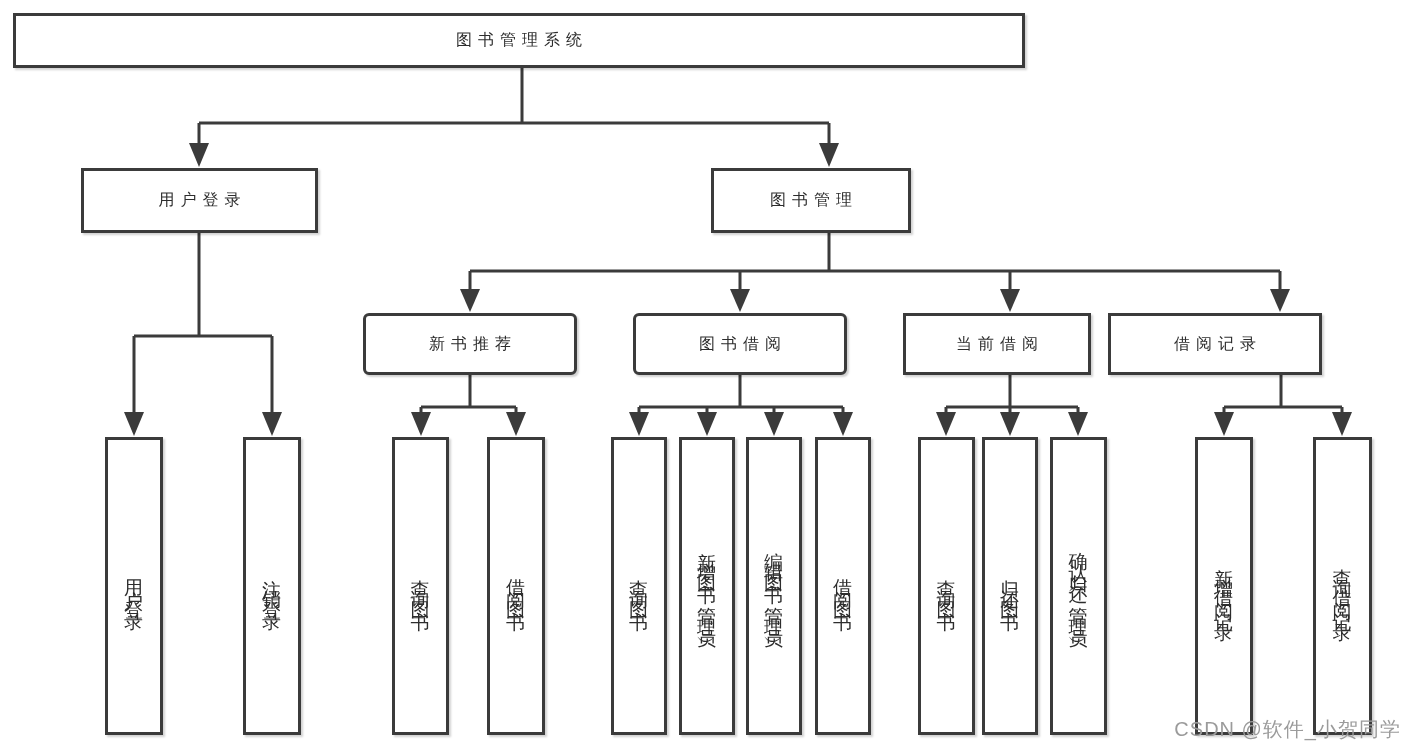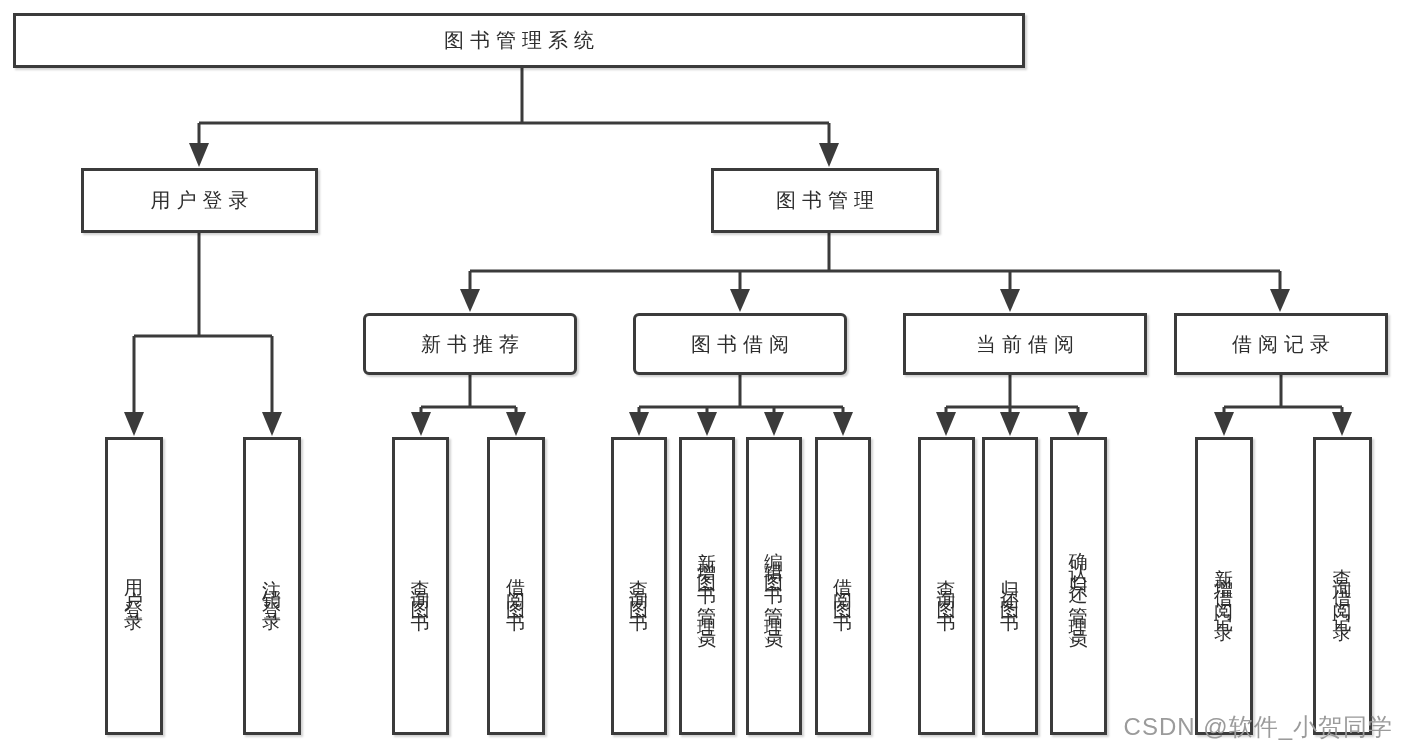--- a/index.html
+++ b/index.html
@@ -22,37 +22,37 @@
     background: #ffffff;
     border: 3px solid #3b3b3b;
     box-shadow: 2px 2px 2px rgba(0,0,0,0.18);
     display: flex;
     align-items: center;
     justify-content: center;
     color: #2d2d2d;
     z-index: 2;
   }
   .node.h {
-    font-size: 20px;
+    font-size: 16px;
     letter-spacing: 6px;
     text-indent: 6px;
     white-space: nowrap;
   }
   .node.v {
     font-size: 19px;
     writing-mode: vertical-rl;
     text-orientation: mixed;
     letter-spacing: 11px;
     line-height: 1;
   }
   #watermark {
     position: absolute;
-    right: 12px;
+    right: 4px;
     bottom: 4px;
-    font-size: 24px;
+    font-size: 20px;
     color: #9b9b9b;
     letter-spacing: 1px;
     z-index: 3;
     white-space: nowrap;
   }
 </style>
 </head>
 <body>
 
 <div id="canvas">
@@ -100,26 +100,26 @@
       <polygon points="1068,412 1088,412 1078,436"></polygon>
 
       <polygon points="1214,412 1234,412 1224,436"></polygon>
       <polygon points="1332,412 1352,412 1342,436"></polygon>
     </g>
   </svg>
 
   <div class="node h" style="left:13px; top:13px; width:1012px; height:55px;">图书管理系统</div>
 
   <div class="node h" style="left:81px; top:168px; width:237px; height:65px;">用户登录</div>
-  <div class="node h" style="left:711px; top:168px; width:228px; height:65px;">图书管理</div>
+  <div class="node h" style="left:711px; top:168px; width:200px; height:65px;">图书管理</div>
 
   <div class="node h" style="left:363px; top:313px; width:214px; height:62px;border-radius:6px;">新书推荐</div>
   <div class="node h" style="left:633px; top:313px; width:214px; height:62px;border-radius:6px;">图书借阅</div>
-  <div class="node h" style="left:903px; top:313px; width:244px; height:62px;">当前借阅</div>
-  <div class="node h" style="left:1174px; top:313px; width:214px; height:62px;">借阅记录</div>
+  <div class="node h" style="left:903px; top:313px; width:188px; height:62px;">当前借阅</div>
+  <div class="node h" style="left:1108px; top:313px; width:214px; height:62px;">借阅记录</div>
 
   <div class="node v" style="left:105px; top:437px; width:58px; height:298px;">用户登录</div>
   <div class="node v" style="left:243px; top:437px; width:58px; height:298px;">注销登录</div>
 
   <div class="node v" style="left:392px; top:437px; width:57px; height:298px;">查询图书</div>
   <div class="node v" style="left:487px; top:437px; width:58px; height:298px;">借阅图书</div>
 
   <div class="node v" style="left:611px; top:437px; width:56px; height:298px;">查询图书</div>
   <div class="node v" style="left:679px; top:437px; width:56px; height:298px;">新增图书（管理员）</div>
   <div class="node v" style="left:746px; top:437px; width:56px; height:298px;">编辑图书（管理员）</div>

